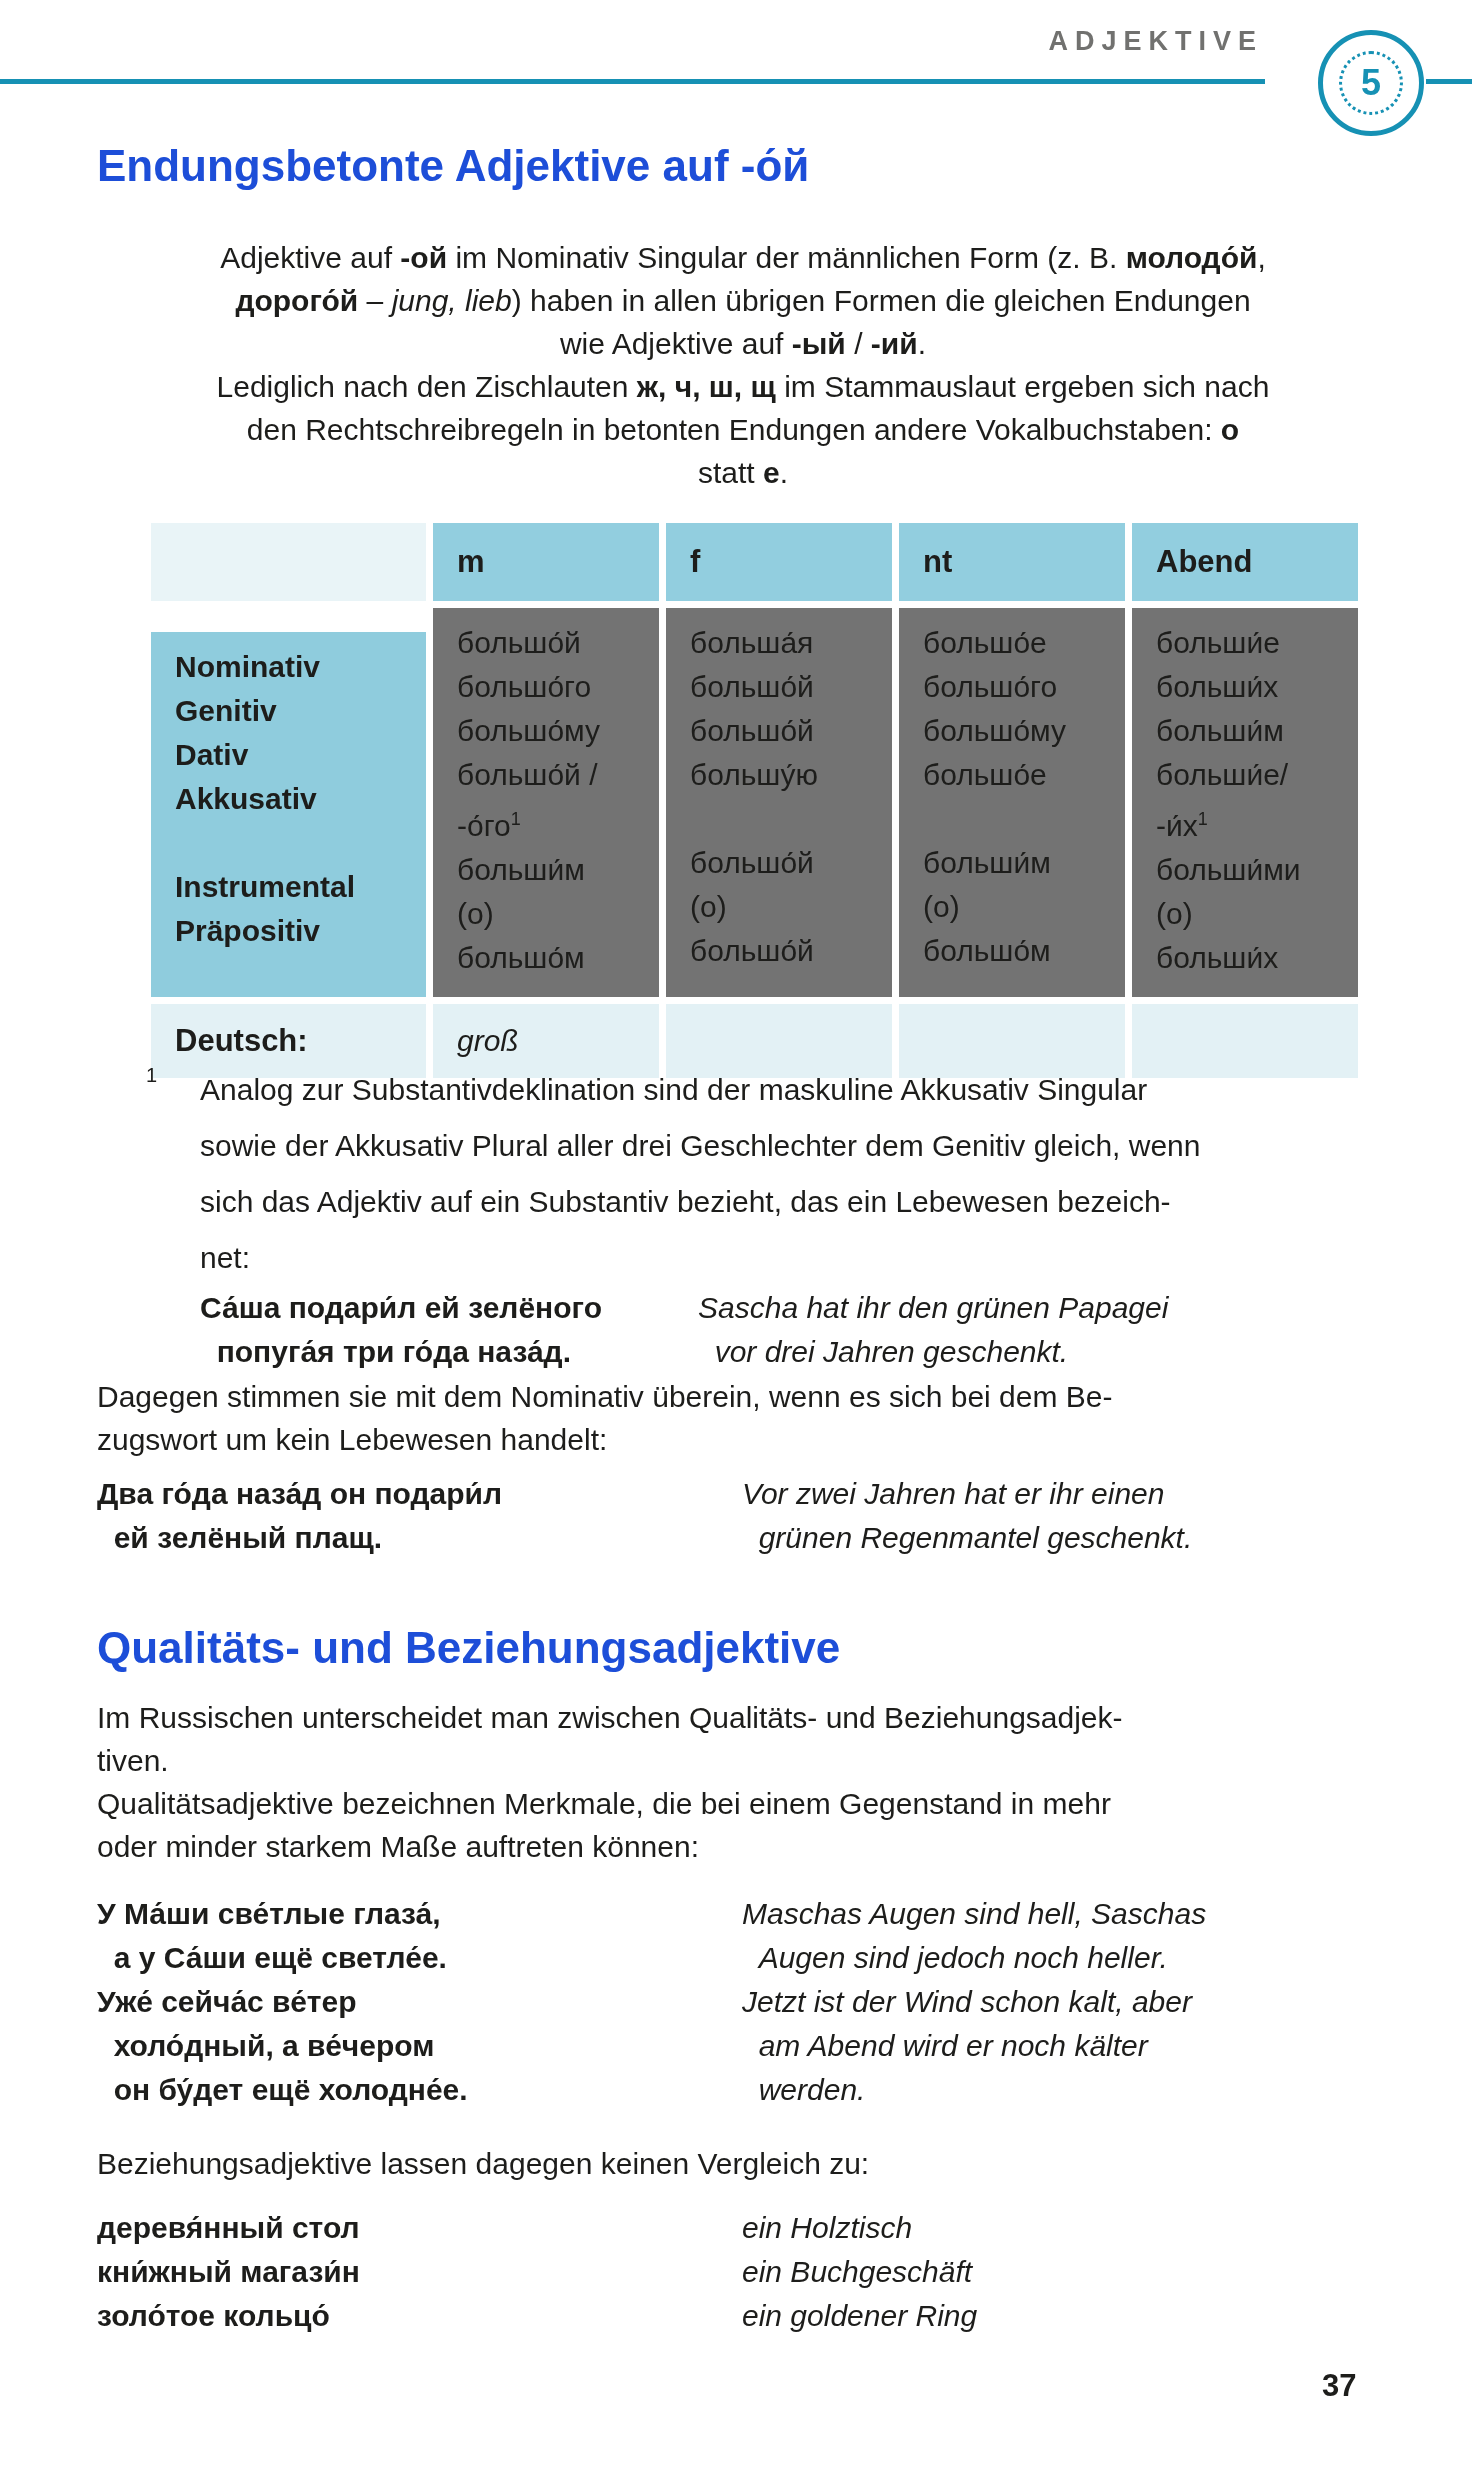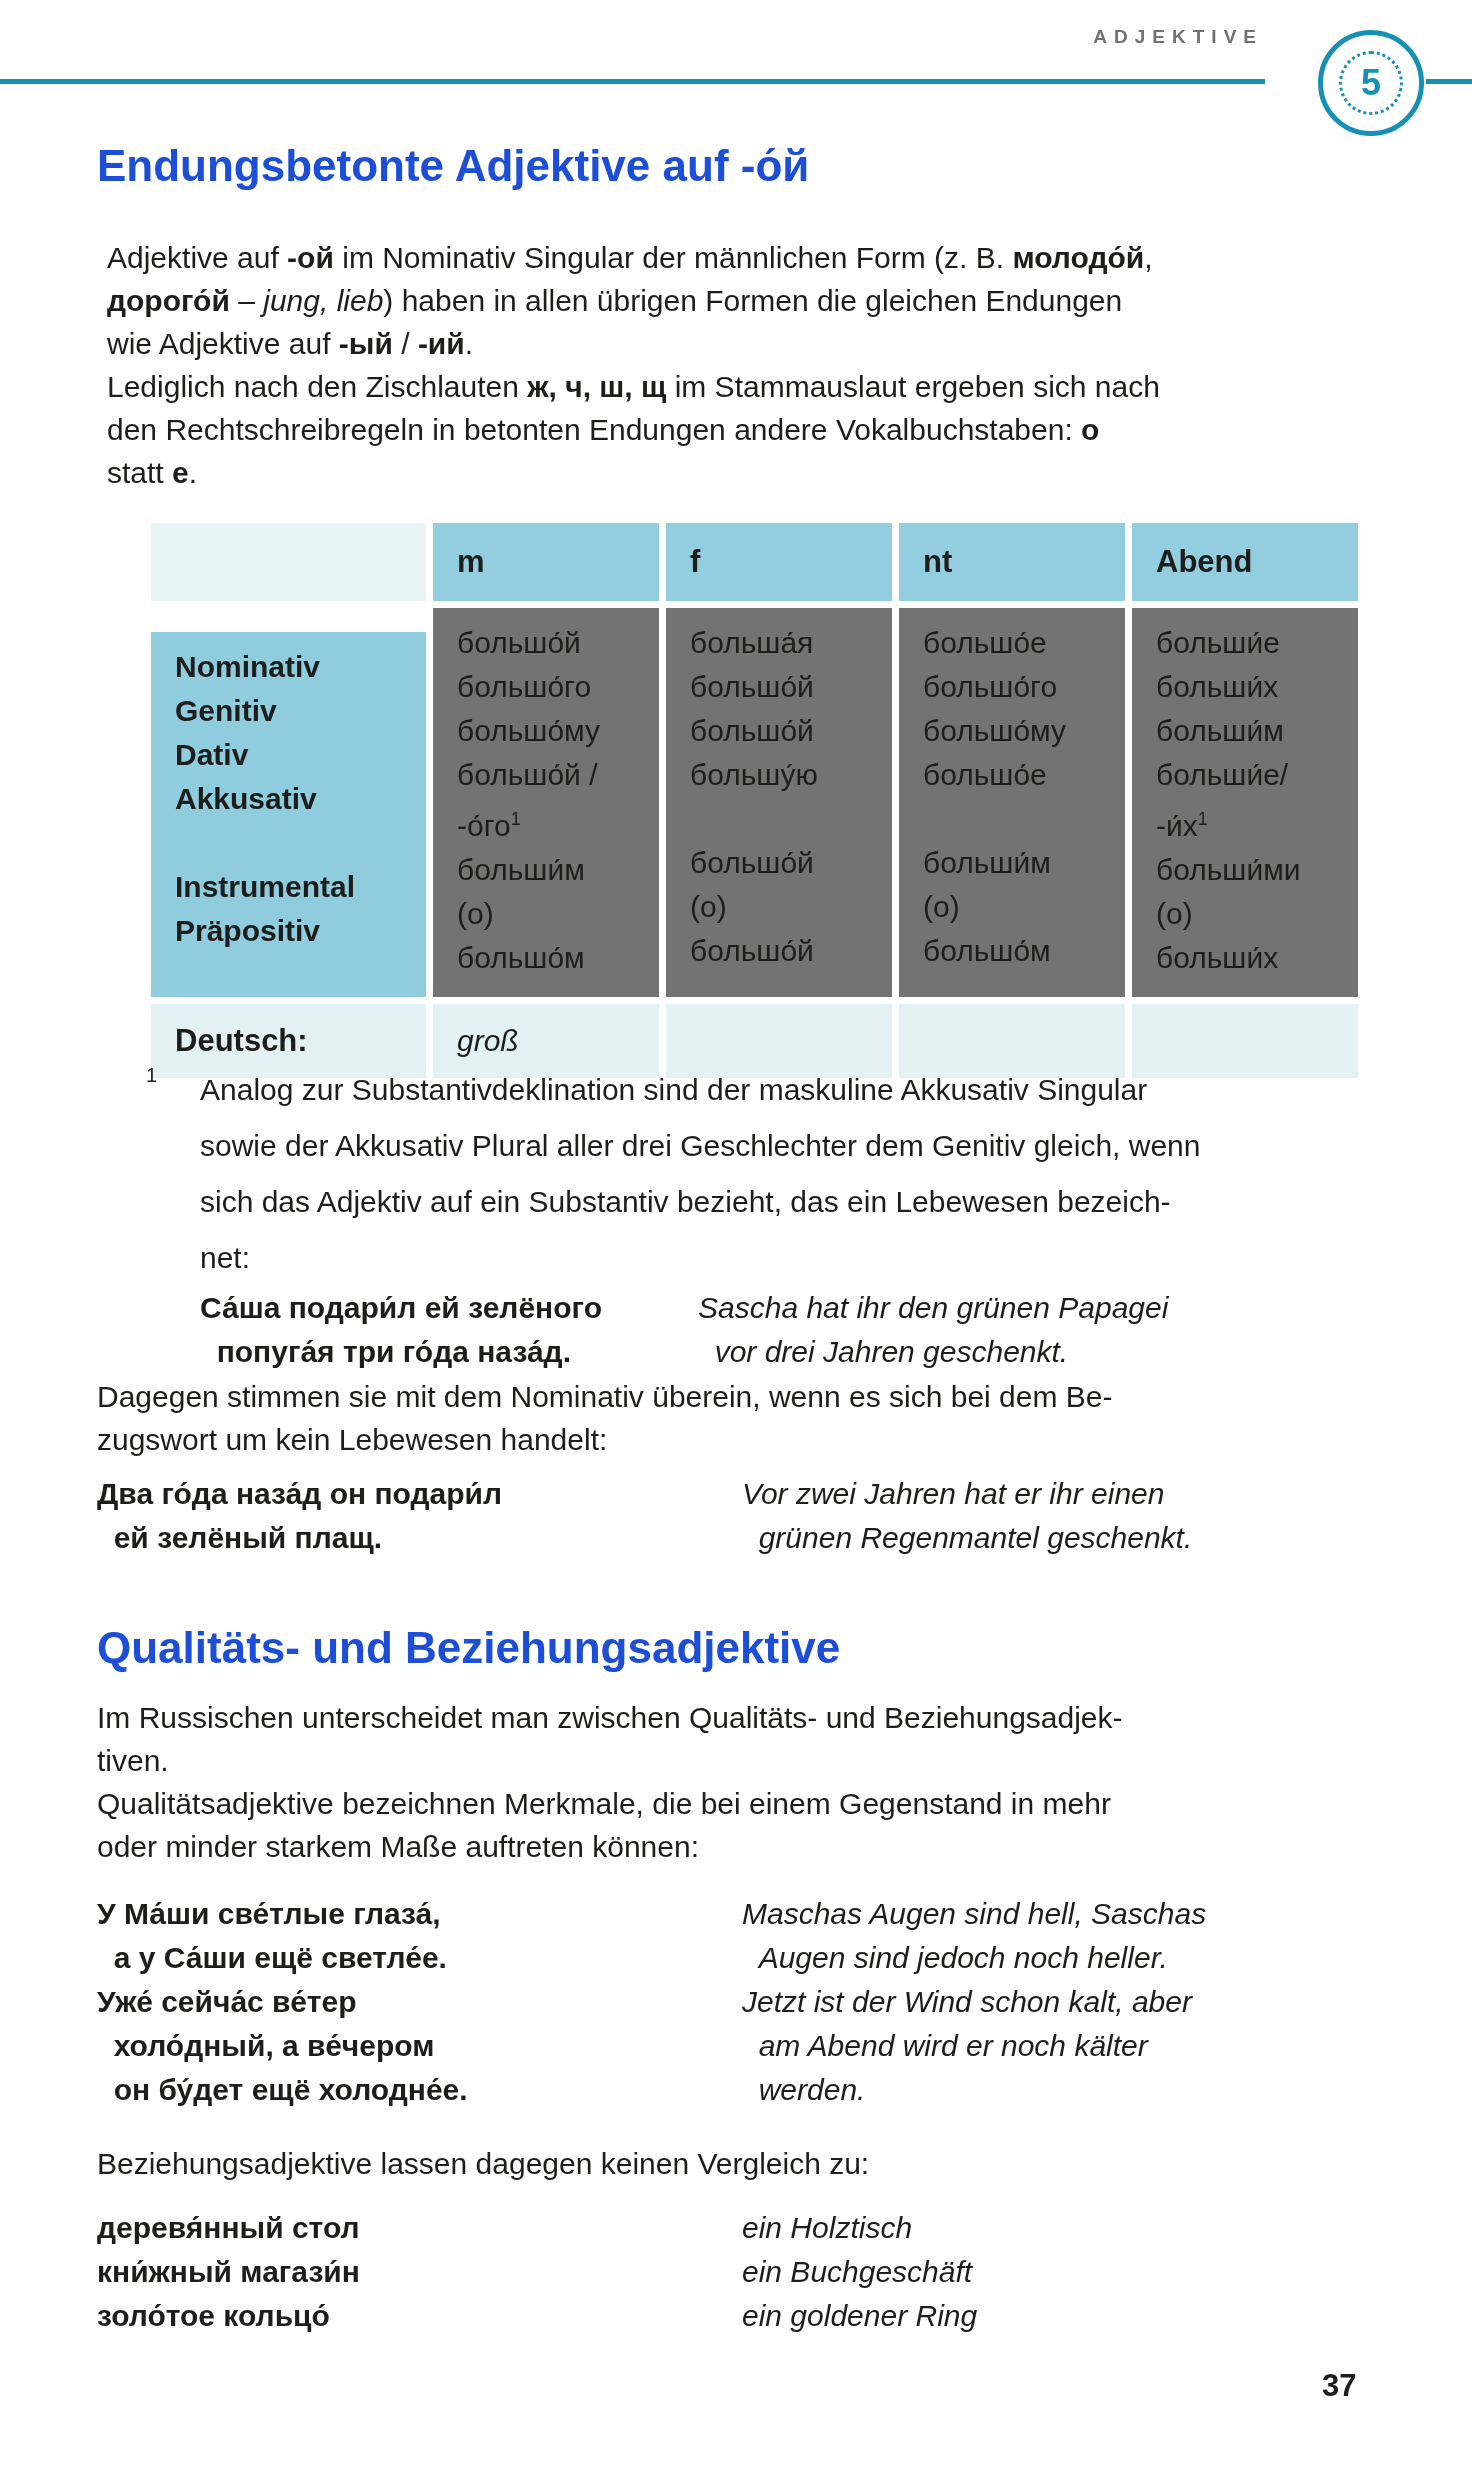--- a/index.html
+++ b/index.html
@@ -7,42 +7,42 @@
   body {
     width:1472px; height:2476px; position:relative; overflow:hidden;
     font-family:"Liberation Sans", sans-serif;
     color:#1d1d1b;
   }
   .abs { position:absolute; }
 
   
   .hdr-label {
     position:absolute; top:26px; right:209px;
-    font-size:19px; font-weight:bold; letter-spacing:7px;
+    font-size:27px; font-weight:bold; letter-spacing:7px;
     color:#71716f;
   }
   .rule-left  { position:absolute; top:79px; left:0; width:1265px; height:5px; background:#1691b4; }
   .rule-right { position:absolute; top:79px; left:1426px; right:0; height:5px; background:#1691b4; }
   .badge {
     position:absolute; top:30px; left:1318px; width:106px; height:106px;
     border:5px solid #1691b4; border-radius:50%; background:#ffffff;
     display:flex; align-items:center; justify-content:center;
   }
   .badge-inner {
     width:64px; height:64px; border:3px dotted #1691b4; border-radius:50%;
     display:flex; align-items:center; justify-content:center;
   }
   .badge-num { color:#1691b4; font-size:36px; font-weight:bold; }
 
   
   .h1 { color:#1d4ed8; font-size:44px; font-weight:bold; line-height:52px; }
   .title1 { top:140px; left:97px; }
   .title2 { top:1622px; left:97px; }
   .para { font-size:30px; line-height:43px; width:1284px; }
-  .p1 { top:236px; left:107px; }
+  .p1 { top:236px; left:101px;text-align:center; }
   .p2 { top:1375px; left:97px; }
   .p3 { top:1696px; left:97px; }
   .p4 { top:2142px; left:97px; }
 
   
   .gtable { position:absolute; top:523px; left:151px; width:1207px;
             display:flex; flex-direction:column; gap:7px; }
   .trow { display:flex; gap:7px; }
   .cell { padding-left:24px; }
   .c0 { width:275px; flex:none; }

